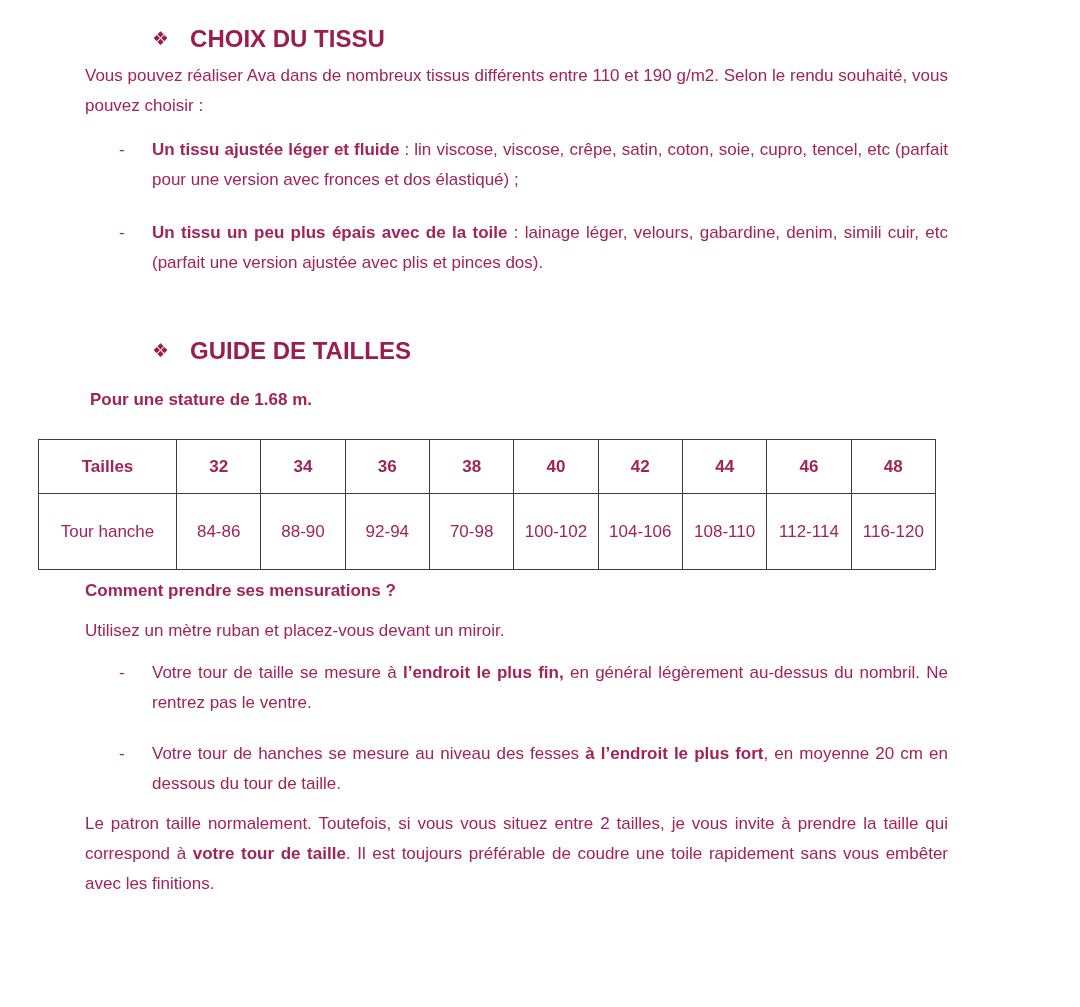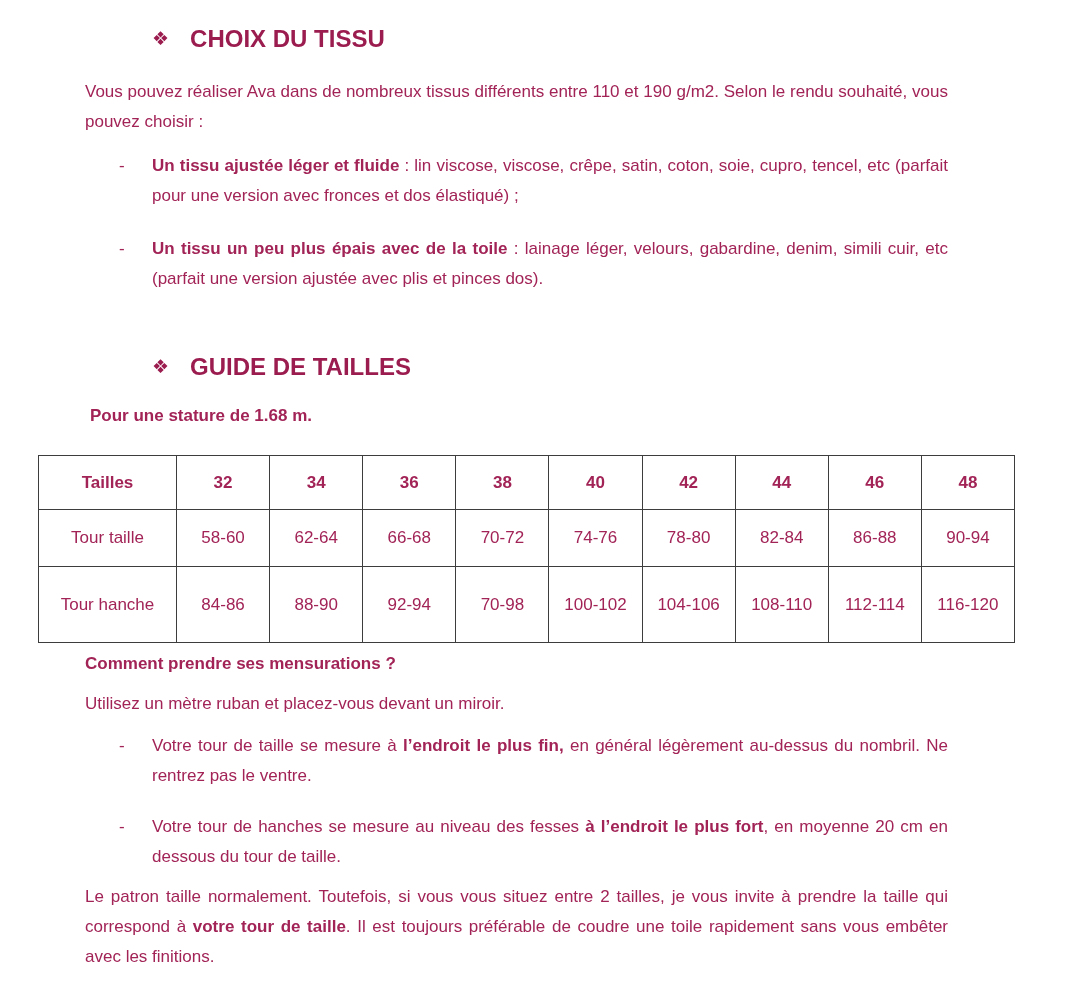--- a/index.html
+++ b/index.html
@@ -20,34 +20,34 @@
   .para{margin:0 132px 0 85px;text-align:justify;}
   .para.no-just{text-align:left;}
   b,.bold{font-weight:bold;}
   .subhead{margin:0 132px 0 85px;font-weight:bold;}
   .stature{margin:18px 132px 16px 90px;font-weight:bold;}
   
   .bullet{display:flex;margin:0 132px 0 119px;}
   .bullet .dash{flex:none;width:33px;}
   .bullet .text{flex:1;text-align:justify;}
   
-  .mt-intro{margin-top:22px;}
+  .mt-intro{margin-top:6px;}
   .mt-b1{margin-top:14px;}
   .mt-b2{margin-top:23px;}
   .mt-h2{margin-top:56px;}
   .mt-table{margin-top:24px;}
   .mt-mtitle{margin-top:6px;}
   .mt-mintro{margin-top:10px;}
   .mt-b3{margin-top:12px;}
   .mt-b4{margin-top:21px;}
   .mt-close{margin-top:10px;}
   
   table.sizes{
     border-collapse:collapse;table-layout:fixed;
-    margin-left:38px;width:977px;
+    margin-left:38px;width:898px;
     color:#a22457;
   }
   table.sizes td{
     border:1px solid #3d3d3d;
     text-align:center;vertical-align:middle;
     padding:0;overflow:hidden;
   }
   table.sizes col.first{width:138px;}
   tr.hdr td{font-weight:bold;height:53px;}
   tr.r1 td{height:56px;}
@@ -101,32 +101,20 @@
       <td>32</td>
       <td>34</td>
       <td>36</td>
       <td>38</td>
       <td>40</td>
       <td>42</td>
       <td>44</td>
       <td>46</td>
       <td>48</td>
     </tr>
-    <tr class="r1">
-      <td>Tour taille</td>
-      <td>58-60</td>
-      <td>62-64</td>
-      <td>66-68</td>
-      <td>70-72</td>
-      <td>74-76</td>
-      <td>78-80</td>
-      <td>82-84</td>
-      <td>86-88</td>
-      <td>90-94</td>
-    </tr>
     <tr class="r2">
       <td>Tour hanche</td>
       <td>84-86</td>
       <td>88-90</td>
       <td>92-94</td>
       <td>70-98</td>
       <td>100-102</td>
       <td>104-106</td>
       <td>108-110</td>
       <td>112-114</td>

